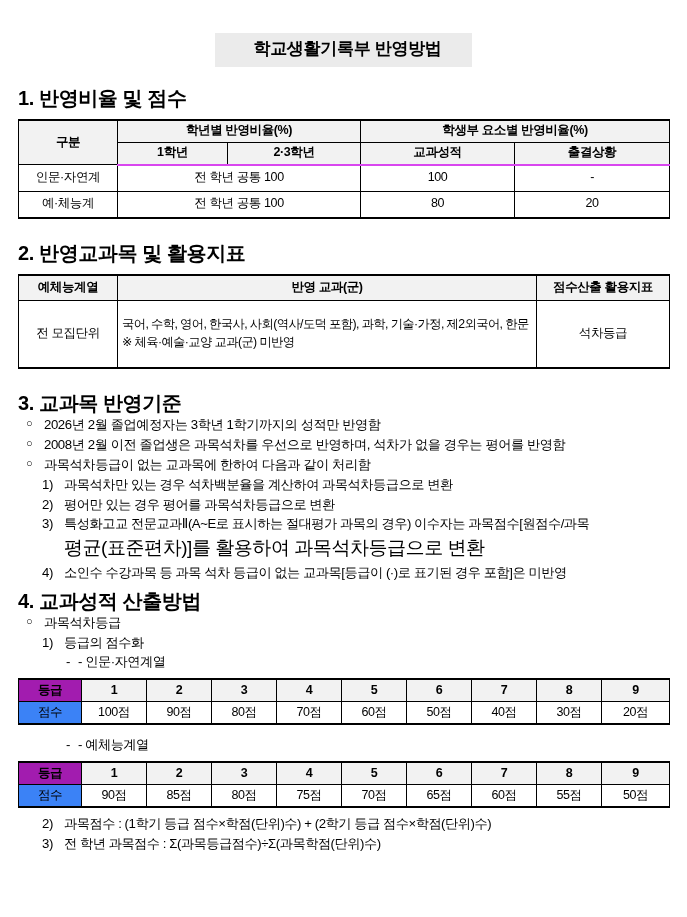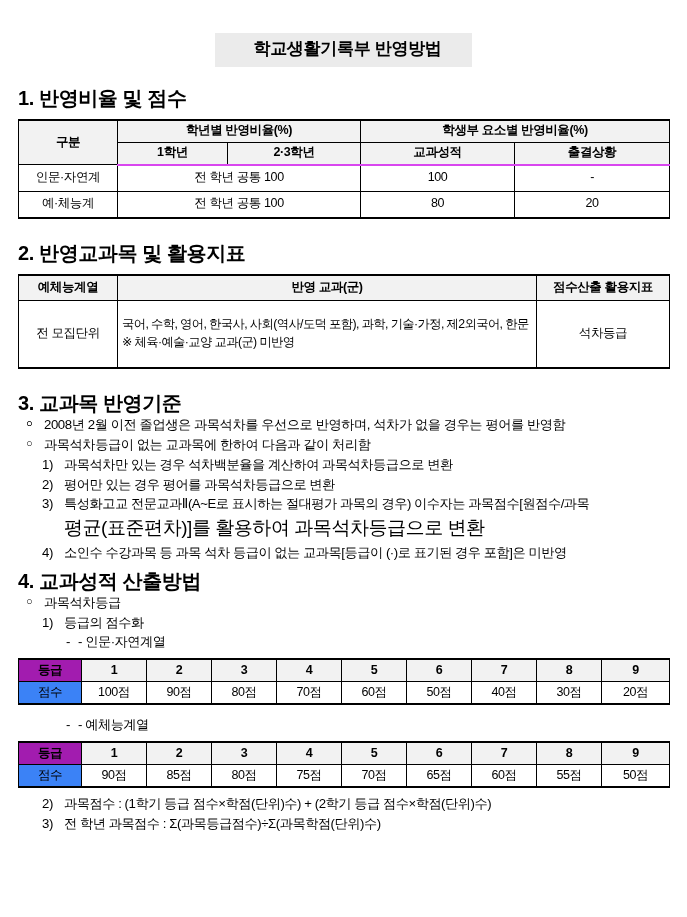--- a/index.html
+++ b/index.html
@@ -238,20 +238,21 @@
         <td class="body-left">석차등급</td>
       </tr>
     </tbody>
   </table>
 
   <div class="section-head sec3">3. 교과목 반영기준</div>
 
   <div class="bullet-list">
     <div class="bullet-row">
       <span class="mark">○</span>
+      <span>2026년 2월 졸업예정자는 3학년 1학기까지의 성적만 반영함</span>
     </div>
     <div class="bullet-row">
       <span class="mark">○</span>
       <span>2008년 2월 이전 졸업생은 과목석차를 우선으로 반영하며, 석차가 없을 경우는 평어를 반영함</span>
     </div>
     <div class="bullet-row">
       <span class="mark">○</span>
       <span>과목석차등급이 없는 교과목에 한하여 다음과 같이 처리함</span>
     </div>
 

